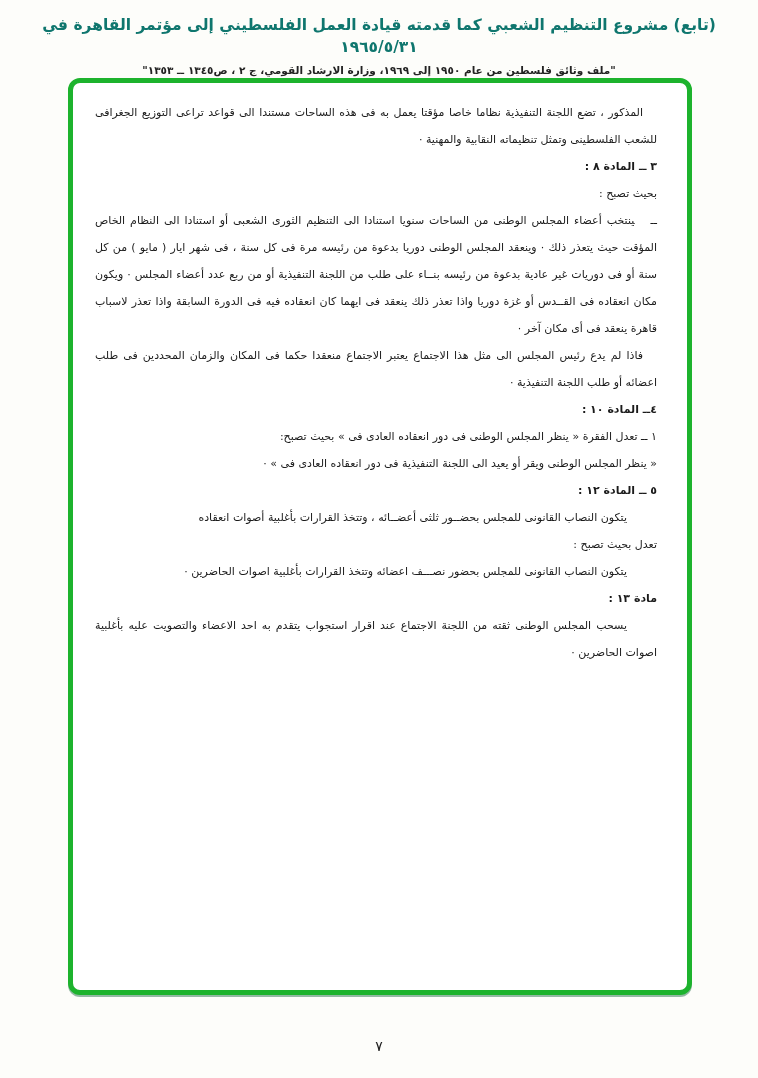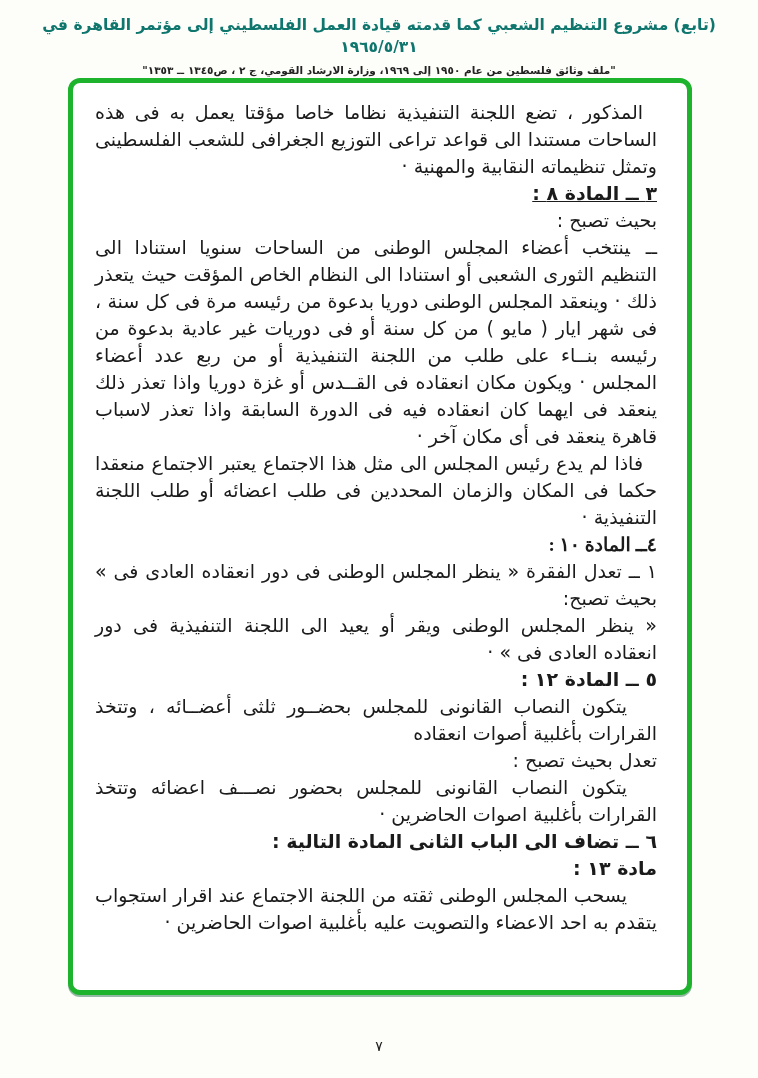--- a/index.html
+++ b/index.html
@@ -27,31 +27,31 @@
   .highlight-box{
     position:absolute;top:78px;left:68px;width:624px;height:917px;
     box-sizing:border-box;
     border:5px solid #1db32d;
     border-radius:12px;
     box-shadow:0 2px 0 rgba(20,100,60,.45);
     background:#ffffff;
     padding:16px 30px 6px 22px;
     overflow:hidden;
     direction:rtl;
-    font-size:19px;
+    font-size:11px;
     line-height:27px;
     text-align:justify;
   }
   .highlight-box p{margin:0;}
   .p-body{margin-left:4px;margin-right:36px;}
   .indent{text-indent:14px;}
   .indent-lg{text-indent:30px;}
   .heading{font-weight:bold;text-align:right;margin-right:0;}
-  .mt12{margin-top:12px;text-decoration:underline;} .mt15{margin-top:15px;} .mt10{margin-top:10px;}
-  .mt11{margin-top:11px;font-family:Liberation Serif, serif;} .mt5{margin-top:5px;}  .mt9{margin-top:9px;}
+  .mt12{margin-top:12px;} .mt15{margin-top:15px;} .mt10{margin-top:10px;}
+  .mt11{margin-top:11px;} .mt5{margin-top:5px;}  .mt9{margin-top:9px;}
   .mt4{margin-top:4px;}  .mt3{margin-top:3px;}  .mt17{margin-top:17px;}
   .lead-in{margin-right:148px;text-align:right;}
   .lead-in2{margin-right:112px;}
   .bullet-dash{padding-left:16px;}
   .quote-par{margin-right:20px;margin-left:4px;}
   .item-line{margin-right:0;}
   
   .page-number{
     position:absolute;bottom:24px;left:0;right:0;
     text-align:center;font-size:14px;color:#222;
@@ -86,21 +86,20 @@
     <p class="quote-par mt9">« ينظر المجلس الوطنى ويقر أو يعيد الى اللجنة التنفيذية فى دور انعقاده العادى فى » ·</p>
 
     <p class="heading mt10">٥ ــ المادة ١٢ :</p>
 
     <p class="p-body indent-lg mt9">يتكون النصاب القانونى للمجلس بحضــور ثلثى أعضــائه ، وتتخذ القرارات بأغلبية أصوات انعقاده</p>
 
     <p class="lead-in2 mt4">تعدل بحيث تصبح :</p>
 
     <p class="p-body indent-lg mt3">يتكون النصاب القانونى للمجلس بحضور نصـــف اعضائه وتتخذ القرارات بأغلبية اصوات الحاضرين ·</p>
 
-    <p class="heading mt15">٦ ــ تضاف الى الباب الثانى المادة التالية :</p>
 
     <p class="heading mt17">مادة ١٣ :</p>
 
     <p class="p-body indent-lg mt5">يسحب المجلس الوطنى ثقته من اللجنة الاجتماع عند اقرار استجواب يتقدم به احد الاعضاء والتصويت عليه بأغلبية اصوات الحاضرين ·</p>
 
   </div>
 
   <div class="page-number">٧</div>
 
 </div>

